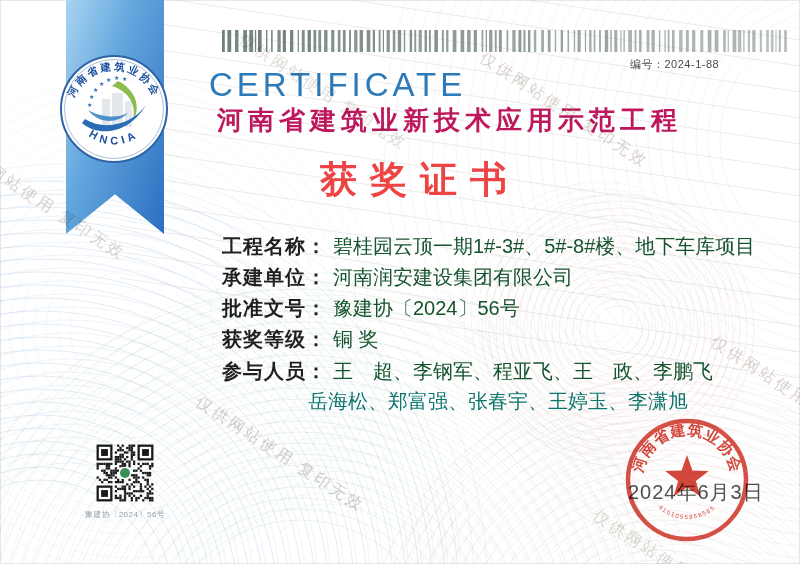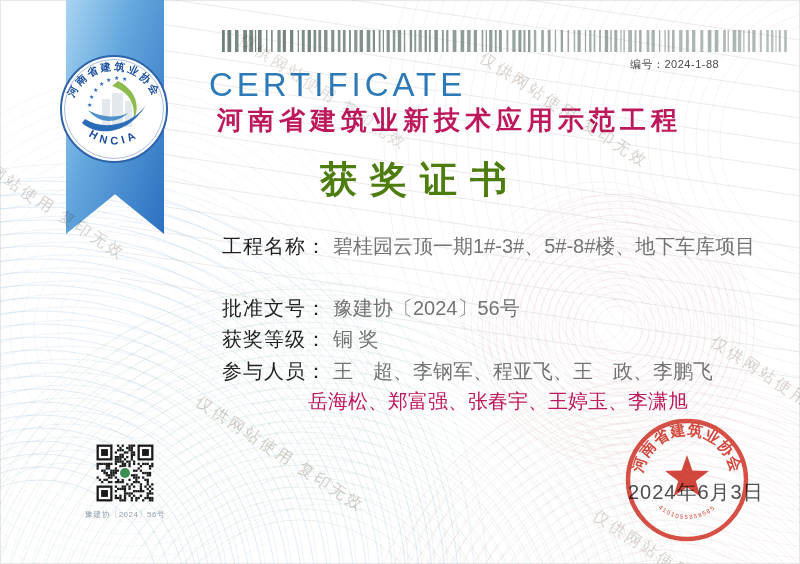--- a/index.html
+++ b/index.html
@@ -15,27 +15,27 @@
     position:absolute;left:66px;top:0;width:98px;height:234px;z-index:4;
     background:linear-gradient(108deg,#a9d4f1 0%,#63a7de 40%,#2b6fc0 100%);
     clip-path:polygon(0 0,100% 0,100% 100%,50% 83%,0 100%);
   }
   .emblem{position:absolute;left:58px;top:53px;z-index:5;}
   
   .barcode{position:absolute;left:222px;top:30px;z-index:2;}
   .cert-number{position:absolute;left:630px;top:57px;font-size:11px;color:#4a4a4a;letter-spacing:.5px;z-index:2;}
   .title-en{position:absolute;left:209px;top:66px;font-size:33px;font-weight:500;color:#2d7ab8;letter-spacing:4px;z-index:2;}
   .title-cn{position:absolute;left:217px;top:103px;font-size:26px;font-weight:700;color:#be185d;letter-spacing:5px;z-index:2;}
-  .subtitle-cn{position:absolute;left:320px;top:155px;font-size:37px;font-weight:700;color:#4d7c0f;letter-spacing:13px;z-index:2;}
+  .subtitle-cn{position:absolute;left:320px;top:155px;font-size:37px;font-weight:700;color:#ef4444;letter-spacing:13px;z-index:2;}
   
   .field-row{position:absolute;left:222px;font-size:20px;color:#333;white-space:nowrap;z-index:2;}
-  .field-row .lbl{font-weight:400;color:#1f1f1f;letter-spacing:1px;}
-  .field-row .val{margin-left:6px;color:#737373;}
+  .field-row .lbl{font-weight:700;color:#1f1f1f;letter-spacing:1px;}
+  .field-row .val{margin-left:6px;color:#14532d;}
   .row-1{top:233px}.row-2{top:264px}.row-3{top:295px}.row-4{top:326px}.row-5{top:358px}
-  .participants-line2{position:absolute;left:308px;top:388px;font-size:20px;color:#be185d;white-space:nowrap;z-index:2;}
+  .participants-line2{position:absolute;left:308px;top:388px;font-size:20px;color:#0f766e;white-space:nowrap;z-index:2;}
   
   .qr-block{position:absolute;left:60px;top:440px;width:130px;z-index:2;text-align:center;}
   .qr-svg{display:block;margin:0 auto;}
   .qr-caption{margin-top:3px;font-size:8px;color:#93a0ad;letter-spacing:.5px;}
   .cert-date{position:absolute;left:628px;top:479px;font-size:20px;color:#4f4f4f;letter-spacing:1px;z-index:3;}
   .seal{position:absolute;left:622px;top:415px;z-index:7;mix-blend-mode:multiply;opacity:.93;}
   
   .wm{
     position:absolute;font-size:16px;color:#b2a79d;letter-spacing:3px;white-space:nowrap;
     transform:rotate(33deg);transform-origin:0 0;z-index:6;mix-blend-mode:multiply;
@@ -416,20 +416,23 @@
       <textPath href="#embTop" startOffset="50%" text-anchor="middle">河南省建筑业协会</textPath>
     </text>
     <text font-size="11" font-weight="bold" fill="#1c4f9e" letter-spacing="4">
       <textPath href="#embBot" startOffset="50%" text-anchor="middle">HNCIA</textPath>
     </text>
   </svg>
 
   <div class="field-row row-1">
     <span class="lbl">工程名称：</span><span class="val">碧桂园云顶一期1#-3#、5#-8#楼、地下车库项目</span>
   </div>
+  <div class="field-row row-2">
+    <span class="lbl">承建单位：</span><span class="val">河南润安建设集团有限公司</span>
+  </div>
   <div class="field-row row-3">
     <span class="lbl">批准文号：</span><span class="val">豫建协〔2024〕56号</span>
   </div>
   <div class="field-row row-4">
     <span class="lbl">获奖等级：</span><span class="val">铜 奖</span>
   </div>
   <div class="field-row row-5">
     <span class="lbl">参与人员：</span><span class="val">王　超、李钢军、程亚飞、王　政、李鹏飞</span>
   </div>
   <div class="participants-line2">岳海松、郑富强、张春宇、王婷玉、李潇旭</div>

